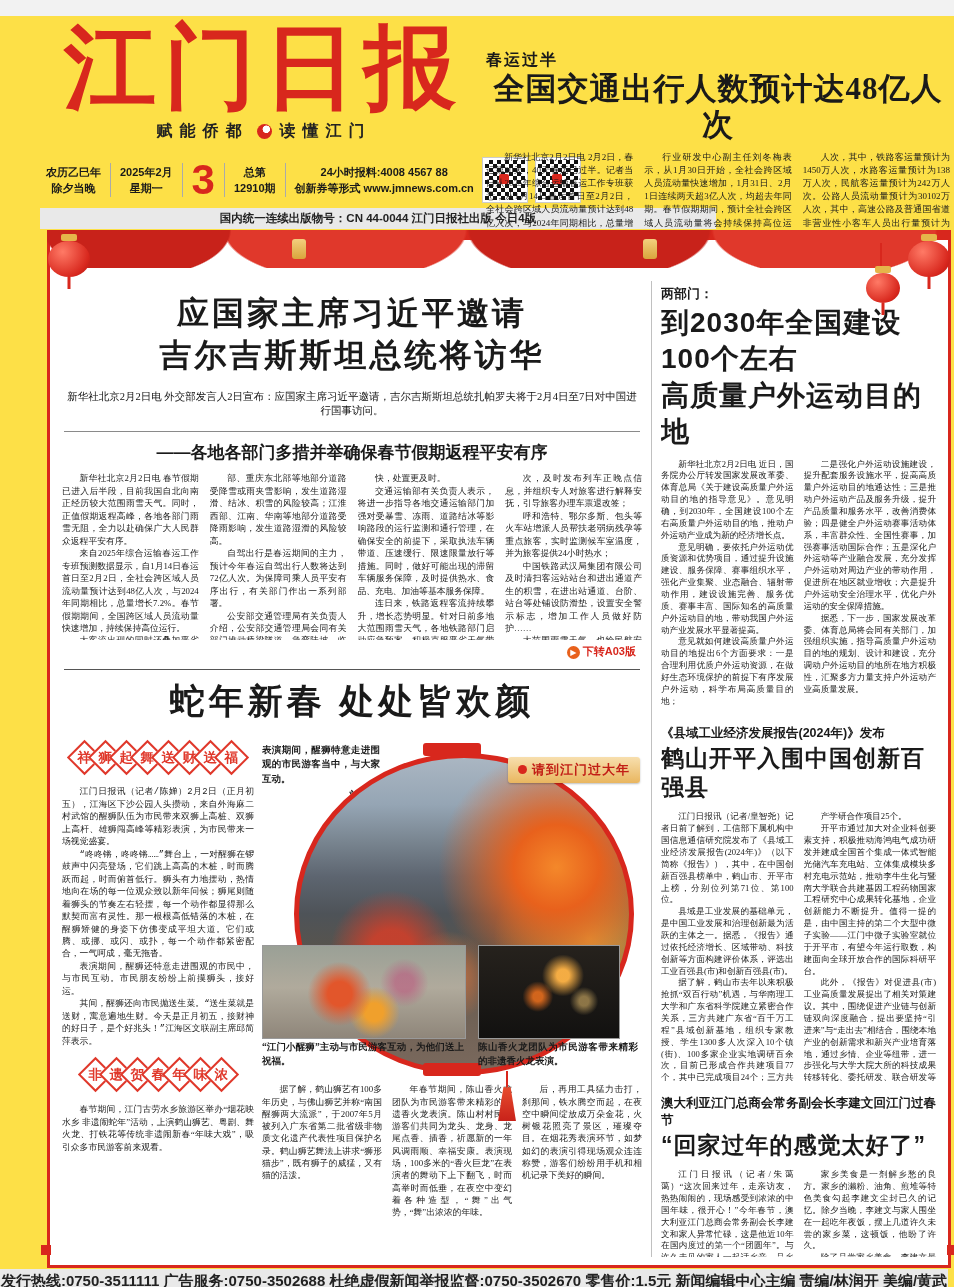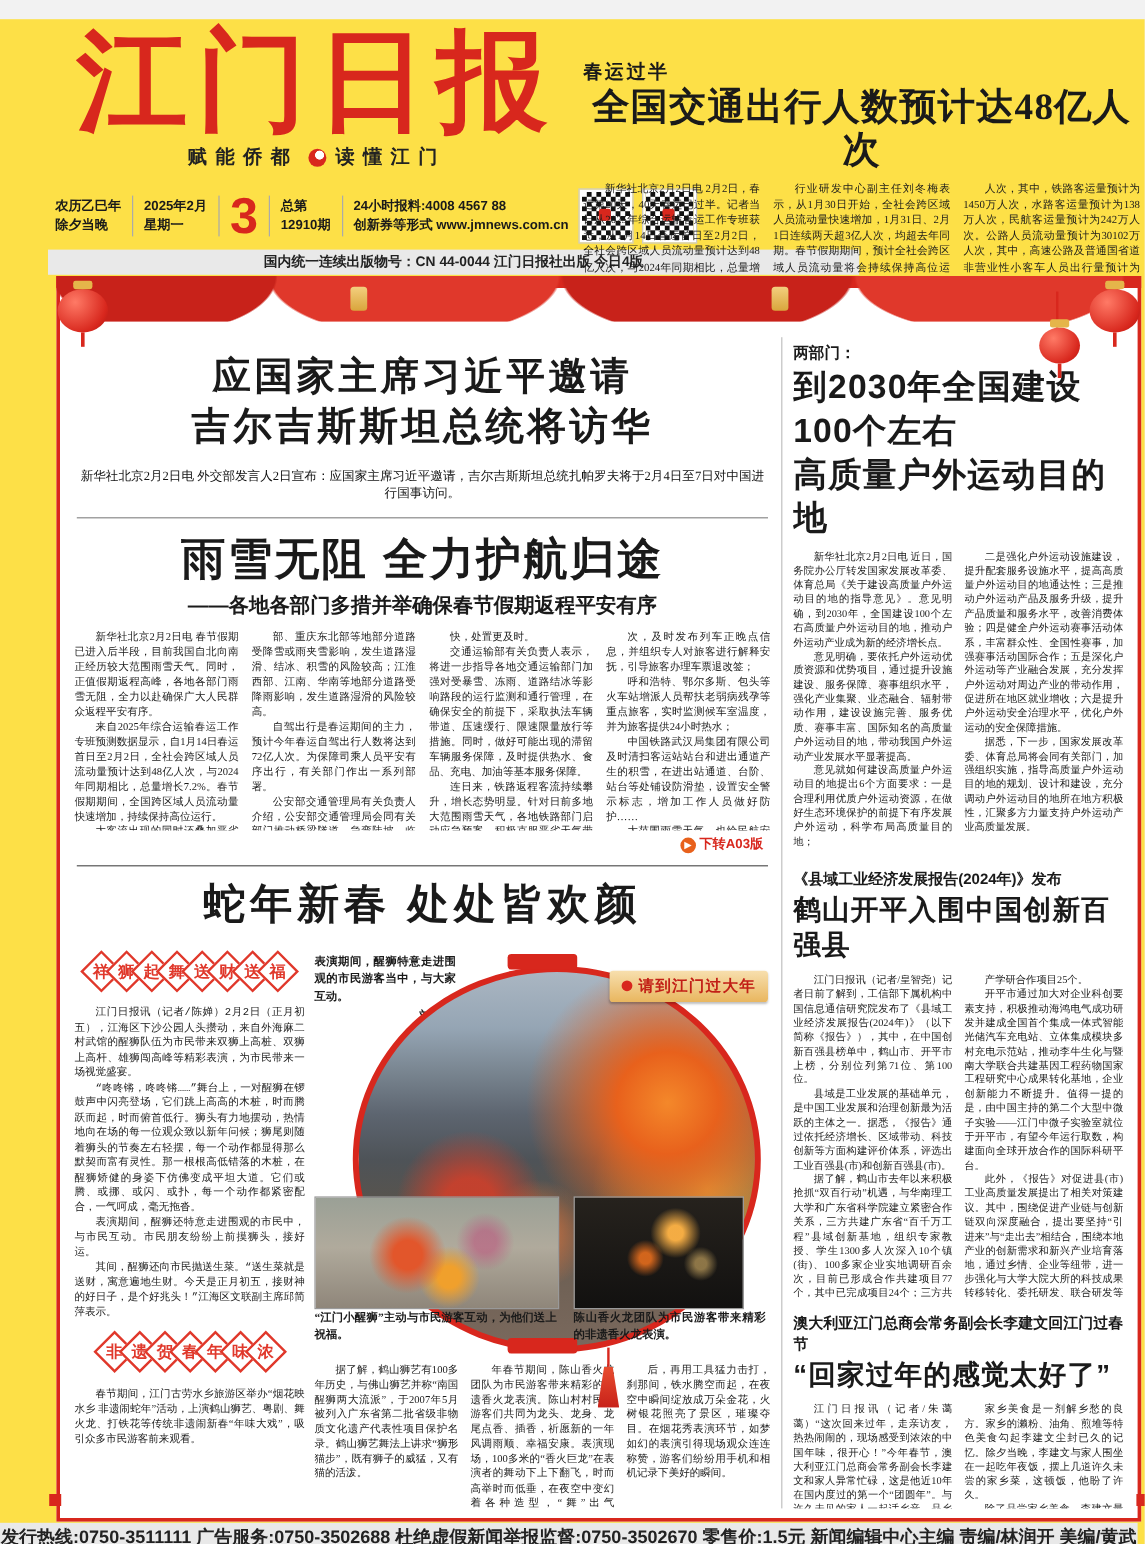--- a/index.html
+++ b/index.html
@@ -9,21 +9,21 @@
 
   
   .masthead{position:absolute;left:0;top:0;width:954px;height:212px;}
   .mast-left{position:absolute;left:46px;top:4px;width:436px;}
   .paper-title{font-size:92px;line-height:1.05;font-weight:bold;color:#d8271d;letter-spacing:8px;text-align:center;}
   .slogan{margin-top:4px;text-align:center;font-size:16px;font-weight:bold;letter-spacing:7px;color:#222;
           display:flex;align-items:center;justify-content:center;gap:8px;}
   .slogan-mark{display:inline-block;width:15px;height:15px;border-radius:50%;
                background:radial-gradient(circle at 62% 35%, #fff 0 3.5px, #d8271d 4px);}
   .date-bar{position:absolute;left:46px;top:142px;display:flex;align-items:center;gap:9px;}
-  .seg{font-size:11px;line-height:1.5;font-weight:bold;white-space:nowrap;}
+  .seg{font-size:11px;line-height:1.5;text-align:center;font-weight:bold;white-space:nowrap;}
   .vsep{width:1px;height:34px;background:#aaa;}
   .pageno{font-size:42px;font-weight:bold;color:#d8271d;line-height:1;}
   .qr{width:40px;height:40px;background:repeating-conic-gradient(#111 0% 25%, #fff 0% 50%);background-size:8px 8px;border:2px solid #fff;outline:1px solid #ccc;position:relative;}
   .qr::after{content:"";position:absolute;left:14px;top:14px;width:10px;height:10px;background:#d8271d;border-radius:2px;}
   .pub-line{position:absolute;left:40px;top:192px;width:676px;background:#e9e9e9;color:#222;
             text-align:center;font-size:11.5px;font-weight:bold;padding:3px 0;}
 
   
   .top-story{position:absolute;left:486px;top:34px;width:464px;}
   .ts-kicker{text-align:left;font-size:16px;font-weight:bold;letter-spacing:2px;}
@@ -208,21 +208,20 @@
       <section class="left-zone">
 
         <div class="lead">
           <h1>应国家主席习近平邀请</h1>
           <h1>吉尔吉斯斯坦总统将访华</h1>
           <div class="lead-dateline">新华社北京2月2日电 外交部发言人2日宣布：应国家主席习近平邀请，吉尔吉斯斯坦总统扎帕罗夫将于2月4日至7日对中国进行国事访问。</div>
         </div>
         <hr class="hrule">
 
         <div class="weather sans">
-          <h2>雨雪无阻 全力护航归途</h2>
           <h3>——各地各部门多措并举确保春节假期返程平安有序</h3>
           <div class="w-cols" style="font-family:'Liberation Serif','DejaVu Serif',serif">
             <div class="w-col bodytext">
                 <p>新华社北京2月2日电 春节假期已进入后半段，目前我国自北向南正经历较大范围雨雪天气。同时，正值假期返程高峰，各地各部门雨雪无阻，全力以赴确保广大人民群众返程平安有序。</p>
                 <p>来自2025年综合运输春运工作专班预测数据显示，自1月14日春运首日至2月2日，全社会跨区域人员流动量预计达到48亿人次，与2024年同期相比，总量增长7.2%。春节假期期间，全国跨区域人员流动量快速增加，持续保持高位运行。</p>
                 <p>大客流出现的同时还叠加恶劣天气等不确定因素。中央气象台2日发布的春运气象服务专报显示，预计2日14时至3日14时，吉林东北部、湖北西</p>
               </div>
             <div class="w-col bodytext">
                 <p>部、重庆东北部等地部分道路受降雪或雨夹雪影响，发生道路湿滑、结冰、积雪的风险较高；江淮西部、江南、华南等地部分道路受降雨影响，发生道路湿滑的风险较高。</p>
                 <p>自驾出行是春运期间的主力，预计今年春运自驾出行人数将达到72亿人次。为保障司乘人员平安有序出行，有关部门作出一系列部署。</p>

